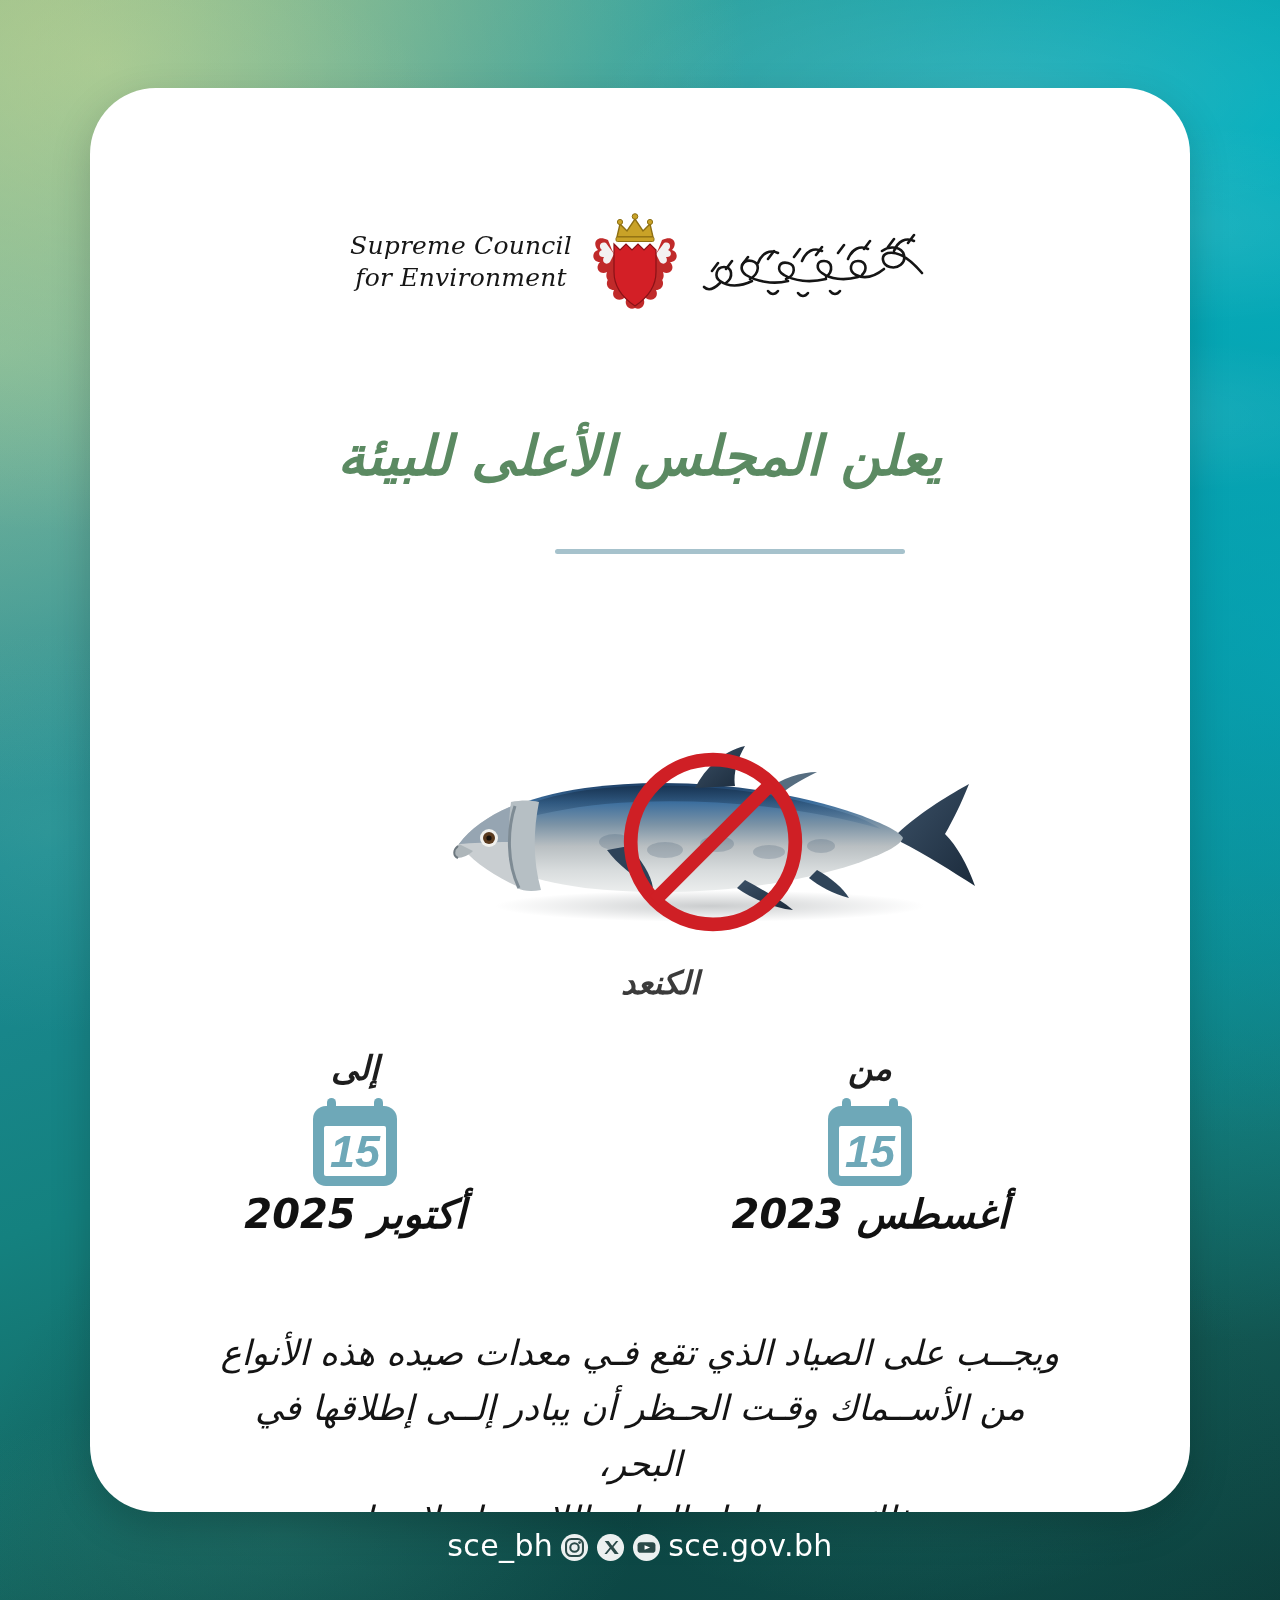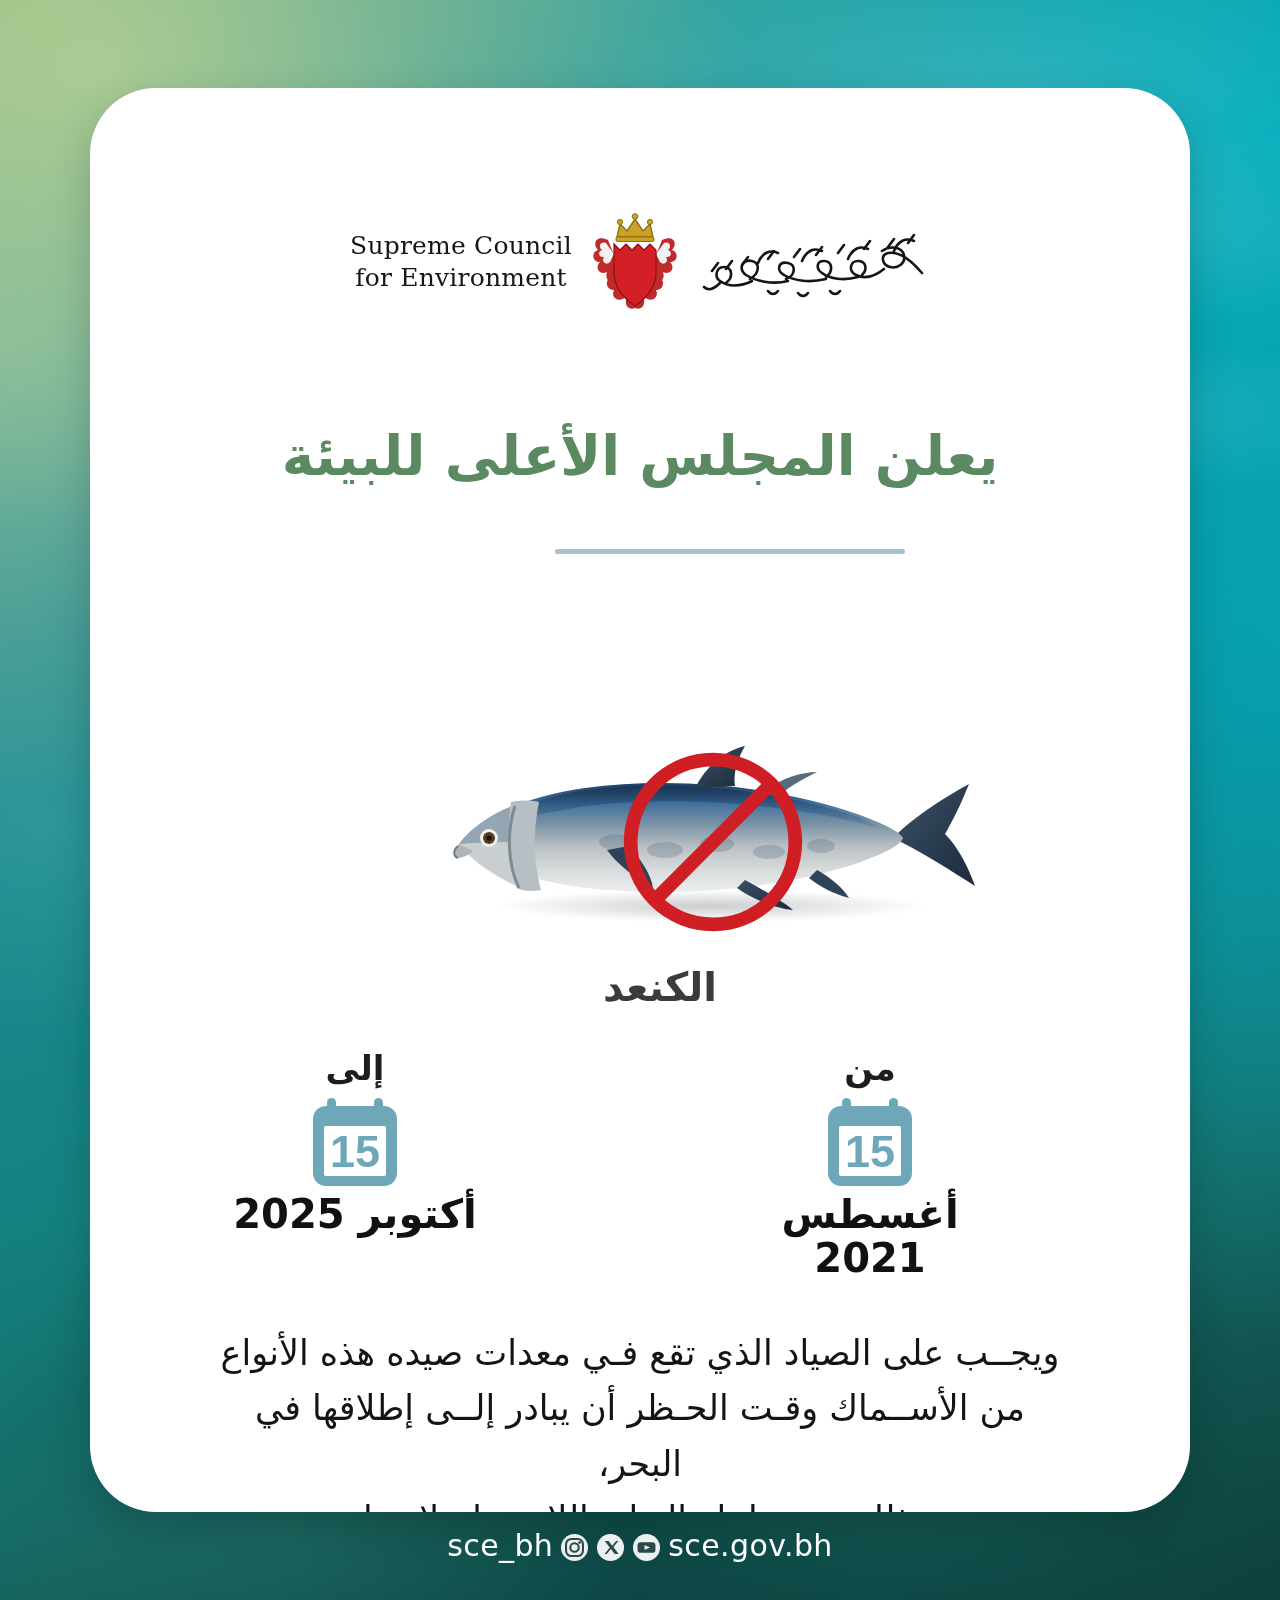--- a/index.html
+++ b/index.html
@@ -33,20 +33,21 @@
       radial-gradient(34% 12% at 70% 92%, rgba(60,170,150,.14), rgba(0,0,0,0) 70%);
   }
 
   
   .card{
     position:absolute;
     left:90px;top:88px;width:1100px;height:1424px;
     background:#ffffff;border-radius:66px;
     box-shadow:0 14px 40px rgba(0,0,0,.18);
     overflow:hidden;
+    font-style:italic;
   }
 
   
   .logo-bar{
     position:absolute;left:0;right:0;top:122px;
     display:flex;align-items:center;justify-content:center;gap:10px;
   }
   .logo-en{
     font-family:"DejaVu Serif","Liberation Serif",serif;
     font-size:25px;line-height:1.28;color:#161616;
@@ -80,21 +81,21 @@
   }
   .fish-svg{position:absolute;left:0;top:0;width:570px;height:200px;}
   .ban{
     position:absolute;left:170px;top:6px;width:196px;height:196px;
   }
   .ban svg{width:100%;height:100%;display:block;}
 
   .species{
     position:absolute;left:0;right:0;top:876px;
     text-align:center;direction:rtl;
-    font-size:40px;font-weight:bold;color:#3b3b3b;margin-left:40px;
+    font-size:32px;font-weight:bold;color:#3b3b3b;margin-left:40px;
   }
 
   
   .dates{position:absolute;left:0;right:0;top:960px;height:250px;}
   .date-col{position:absolute;width:300px;text-align:center;}
   .date-col.to{left:115px;}
   .date-col.from{left:630px;}
   .date-kicker{
     font-size:34px;font-weight:bold;color:#1d1d1d;direction:rtl;
     margin-bottom:8px;
@@ -274,21 +275,21 @@
 
     <div class="date-col from">
       <div class="date-kicker">من</div>
       <svg class="cal" viewBox="0 0 90 92">
         <rect x="17" y="2" width="9" height="16" rx="4.5" fill="#6ea8b8"></rect>
         <rect x="64" y="2" width="9" height="16" rx="4.5" fill="#6ea8b8"></rect>
         <rect x="3" y="10" width="84" height="80" rx="13" fill="#6ea8b8"></rect>
         <rect x="14" y="30" width="62" height="50" rx="2" fill="#ffffff"></rect>
         <text x="45" y="71" text-anchor="middle" font-family="'Liberation Sans',sans-serif" font-size="45" font-weight="bold" fill="#6ea8b8">15</text>
       </svg>
-      <div class="date-label">أغسطس 2021</div>
+      <div class="date-label">أغسطس 2023</div>
     </div>
   </div>
 
   <div class="body-text">
     <span>ويجــب على الصياد الذي تقع فـي معدات صيده هذه الأنواع</span>
     <span>من الأســماك وقـت الحـظر أن يبادر إلــى إطلاقها في البحر،</span>
     <span>وذلك مع مراعاة العناية اللازمة لسلامتها.</span>
   </div>
 
 </div>

